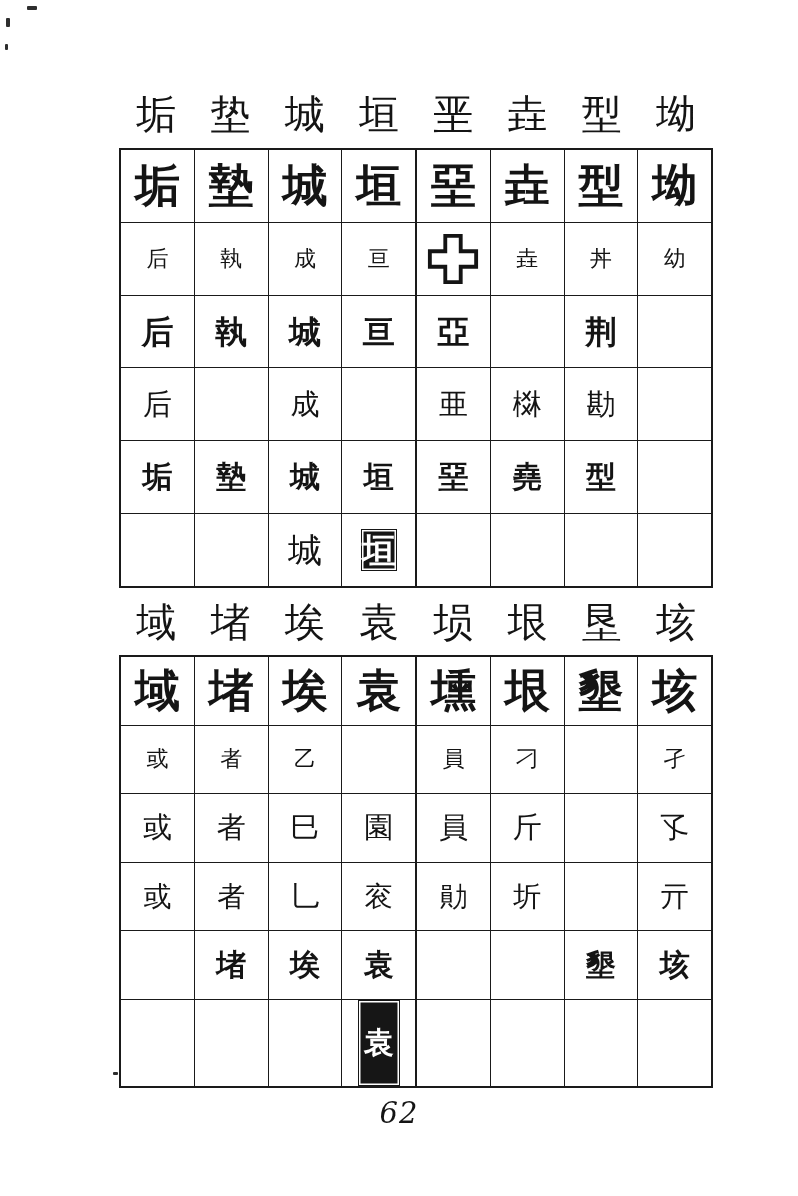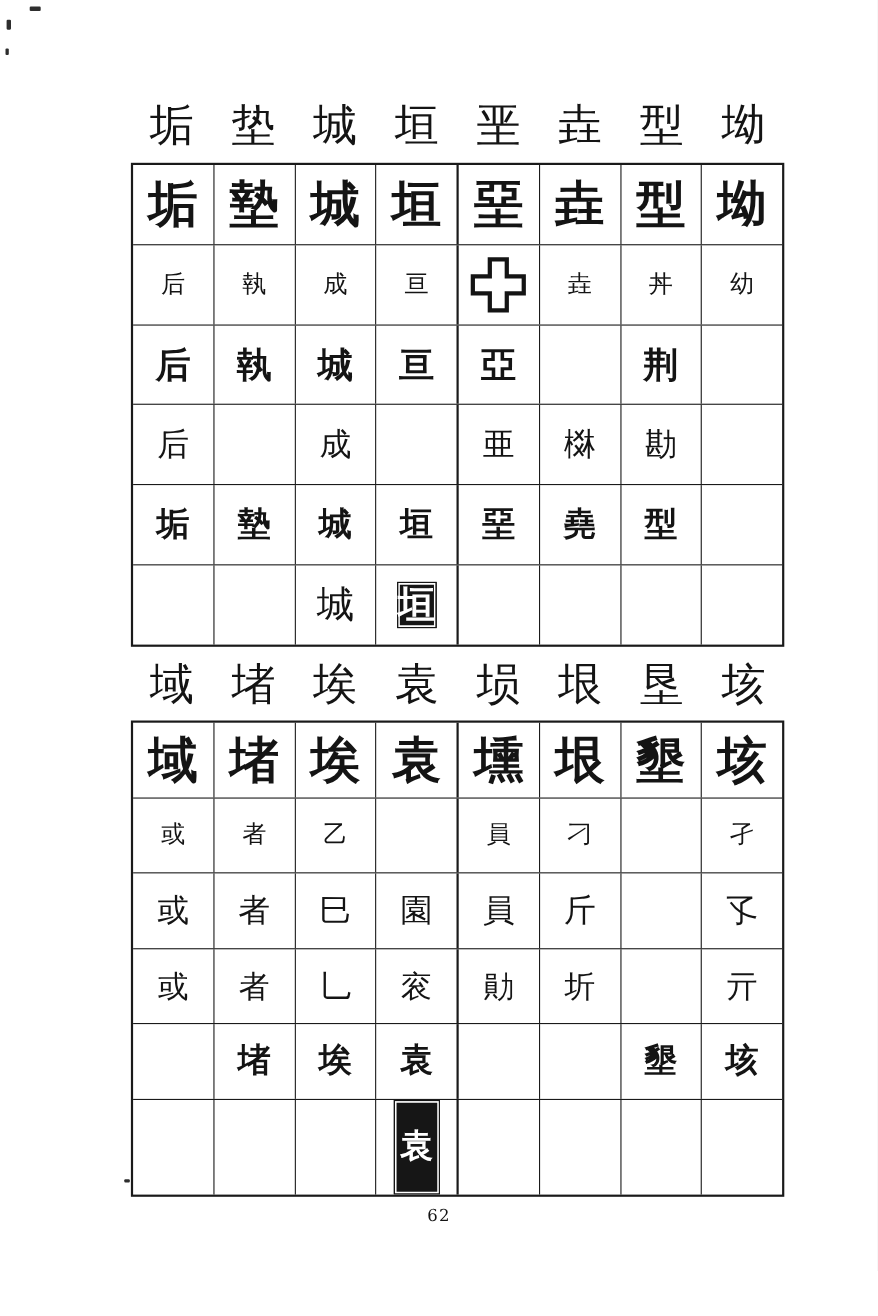--- a/index.html
+++ b/index.html
@@ -60,21 +60,21 @@
     display:flex;align-items:center;justify-content:center;
     box-shadow:inset 0 0 0 1.5px #ffffff;
     border:1.5px solid #161616;
   }
   #table1 .stamp{width:34px;height:40px;font-size:24px;font-weight:bold;}
   #table2 .stamp{width:40px;height:84px;font-size:30px;font-weight:bold;}
   
   .cross-svg{display:block;}
   .page-number{
     position:absolute;top:1096px;left:0;width:100%;
-    text-align:center;font-size:15px;letter-spacing:1px;
+    text-align:center;font-size:29px;letter-spacing:1px;font-style:italic;
   }
   .speck{position:absolute;background:#2e2e2e;border-radius:1px;}
 </style>
 </head>
 <body>
 
 <div class="sheet">
 
   <div class="speck" style="left:27px;top:6px;width:10px;height:4px;"></div>
   <div class="speck" style="left:6px;top:18px;width:4px;height:9px;"></div>

